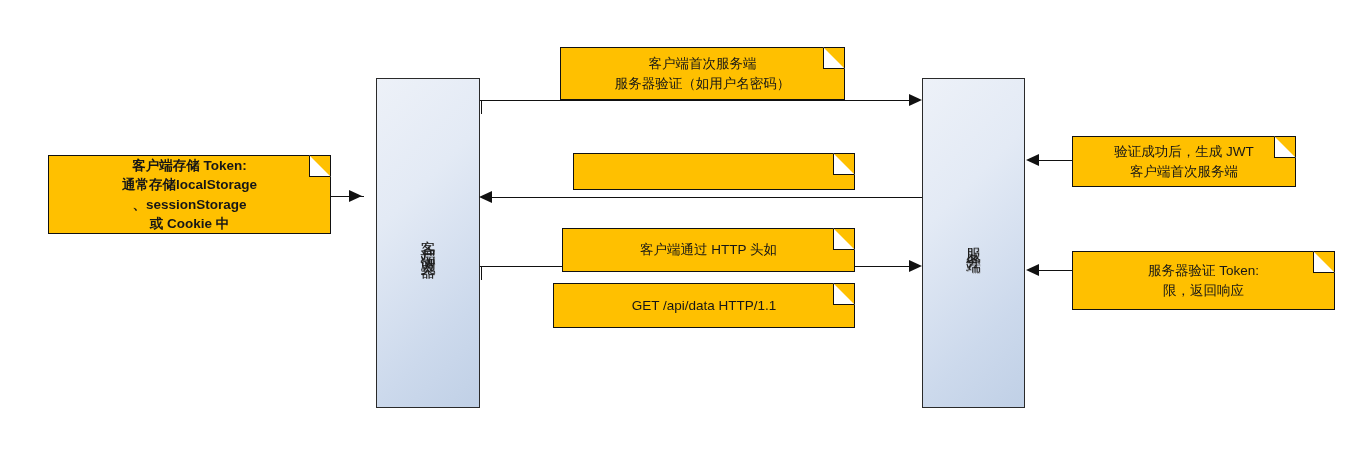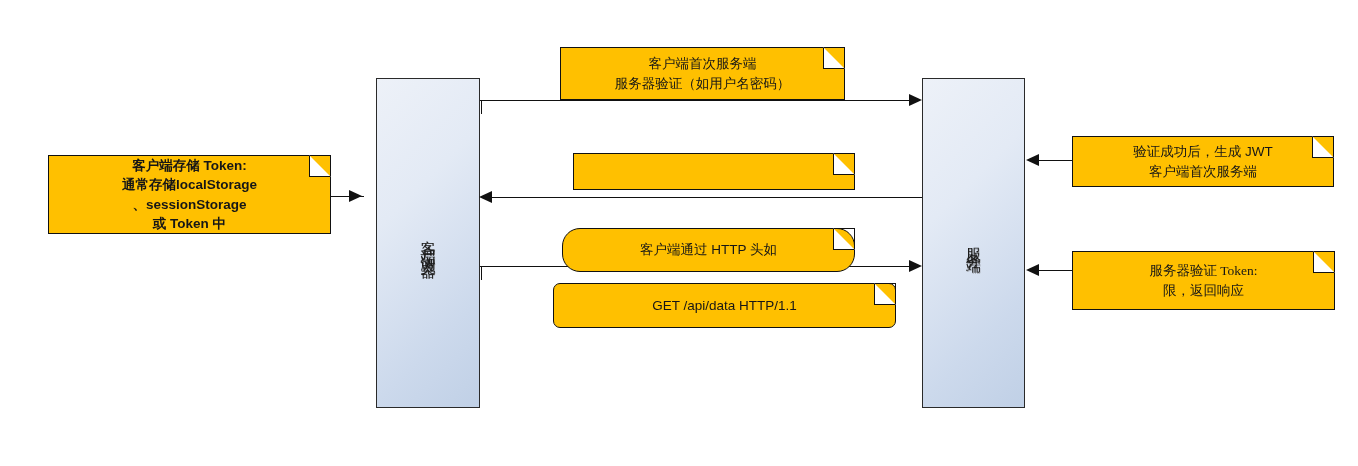--- a/index.html
+++ b/index.html
@@ -103,54 +103,54 @@
   <div class="lifeline" style="left:922px; top:78px; width:103px; height:330px;">
     <span class="vtext">服务端</span>
   </div>
 
   <div class="note" style="left:48px; top:155px; width:283px; height:79px;font-weight:bold;">
     <span class="fold-edge"></span>
     <span class="fold"></span>
     <span class="ln">客户端存储 Token:</span>
     <span class="ln">通常存储localStorage</span>
     <span class="ln">、sessionStorage</span>
-    <span class="ln">或 Token 中</span>
+    <span class="ln">或 Cookie 中</span>
   </div>
 
   <div class="note" style="left:560px; top:47px; width:285px; height:53px;">
     <span class="fold-edge"></span>
     <span class="fold"></span>
     <span class="ln">客户端首次服务端</span>
     <span class="ln">服务器验证（如用户名密码）</span>
   </div>
 
   <div class="note" style="left:573px; top:153px; width:282px; height:37px;">
     <span class="fold-edge"></span>
     <span class="fold"></span>
   </div>
 
-  <div class="note" style="left:562px; top:228px; width:293px; height:44px;border-radius:18px;">
+  <div class="note" style="left:562px; top:228px; width:293px; height:44px;">
     <span class="fold-edge"></span>
     <span class="fold"></span>
     <span class="ln">客户端通过 HTTP 头如</span>
   </div>
 
-  <div class="note" style="left:553px; top:283px; width:343px; height:45px;border-radius:7px;">
+  <div class="note" style="left:553px; top:283px; width:302px; height:45px;">
     <span class="fold-edge"></span>
     <span class="fold"></span>
     <span class="ln">GET /api/data HTTP/1.1</span>
   </div>
 
-  <div class="note" style="left:1072px; top:136px; width:262px; height:51px;">
+  <div class="note" style="left:1072px; top:136px; width:224px; height:51px;">
     <span class="fold-edge"></span>
     <span class="fold"></span>
     <span class="ln">验证成功后，生成 JWT</span>
     <span class="ln">客户端首次服务端</span>
   </div>
 
-  <div class="note" style="left:1072px; top:251px; width:263px; height:59px;font-family:Liberation Serif, serif;">
+  <div class="note" style="left:1072px; top:251px; width:263px; height:59px;">
     <span class="fold-edge"></span>
     <span class="fold"></span>
     <span class="ln">服务器验证 Token:</span>
     <span class="ln">限，返回响应</span>
   </div>
 
 </div>
 
 </body></html>

